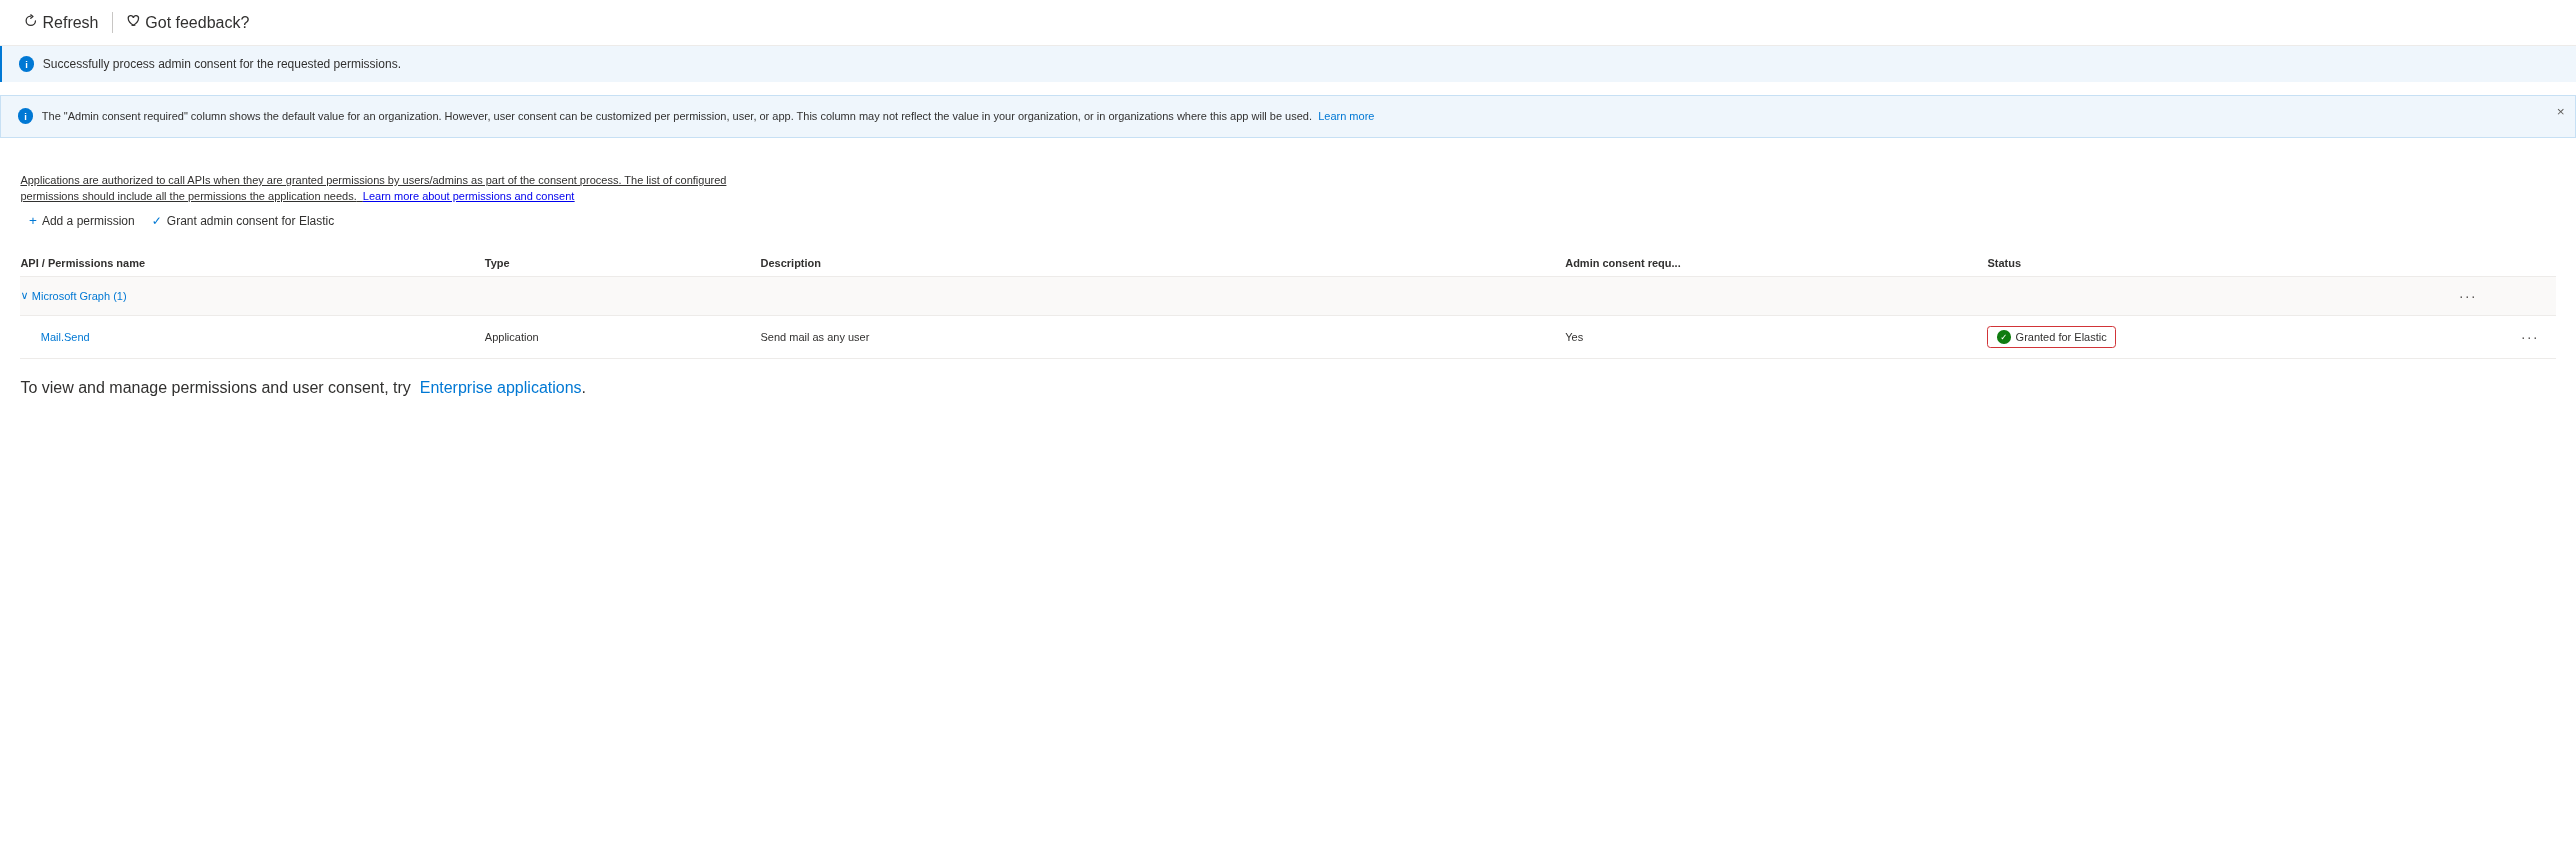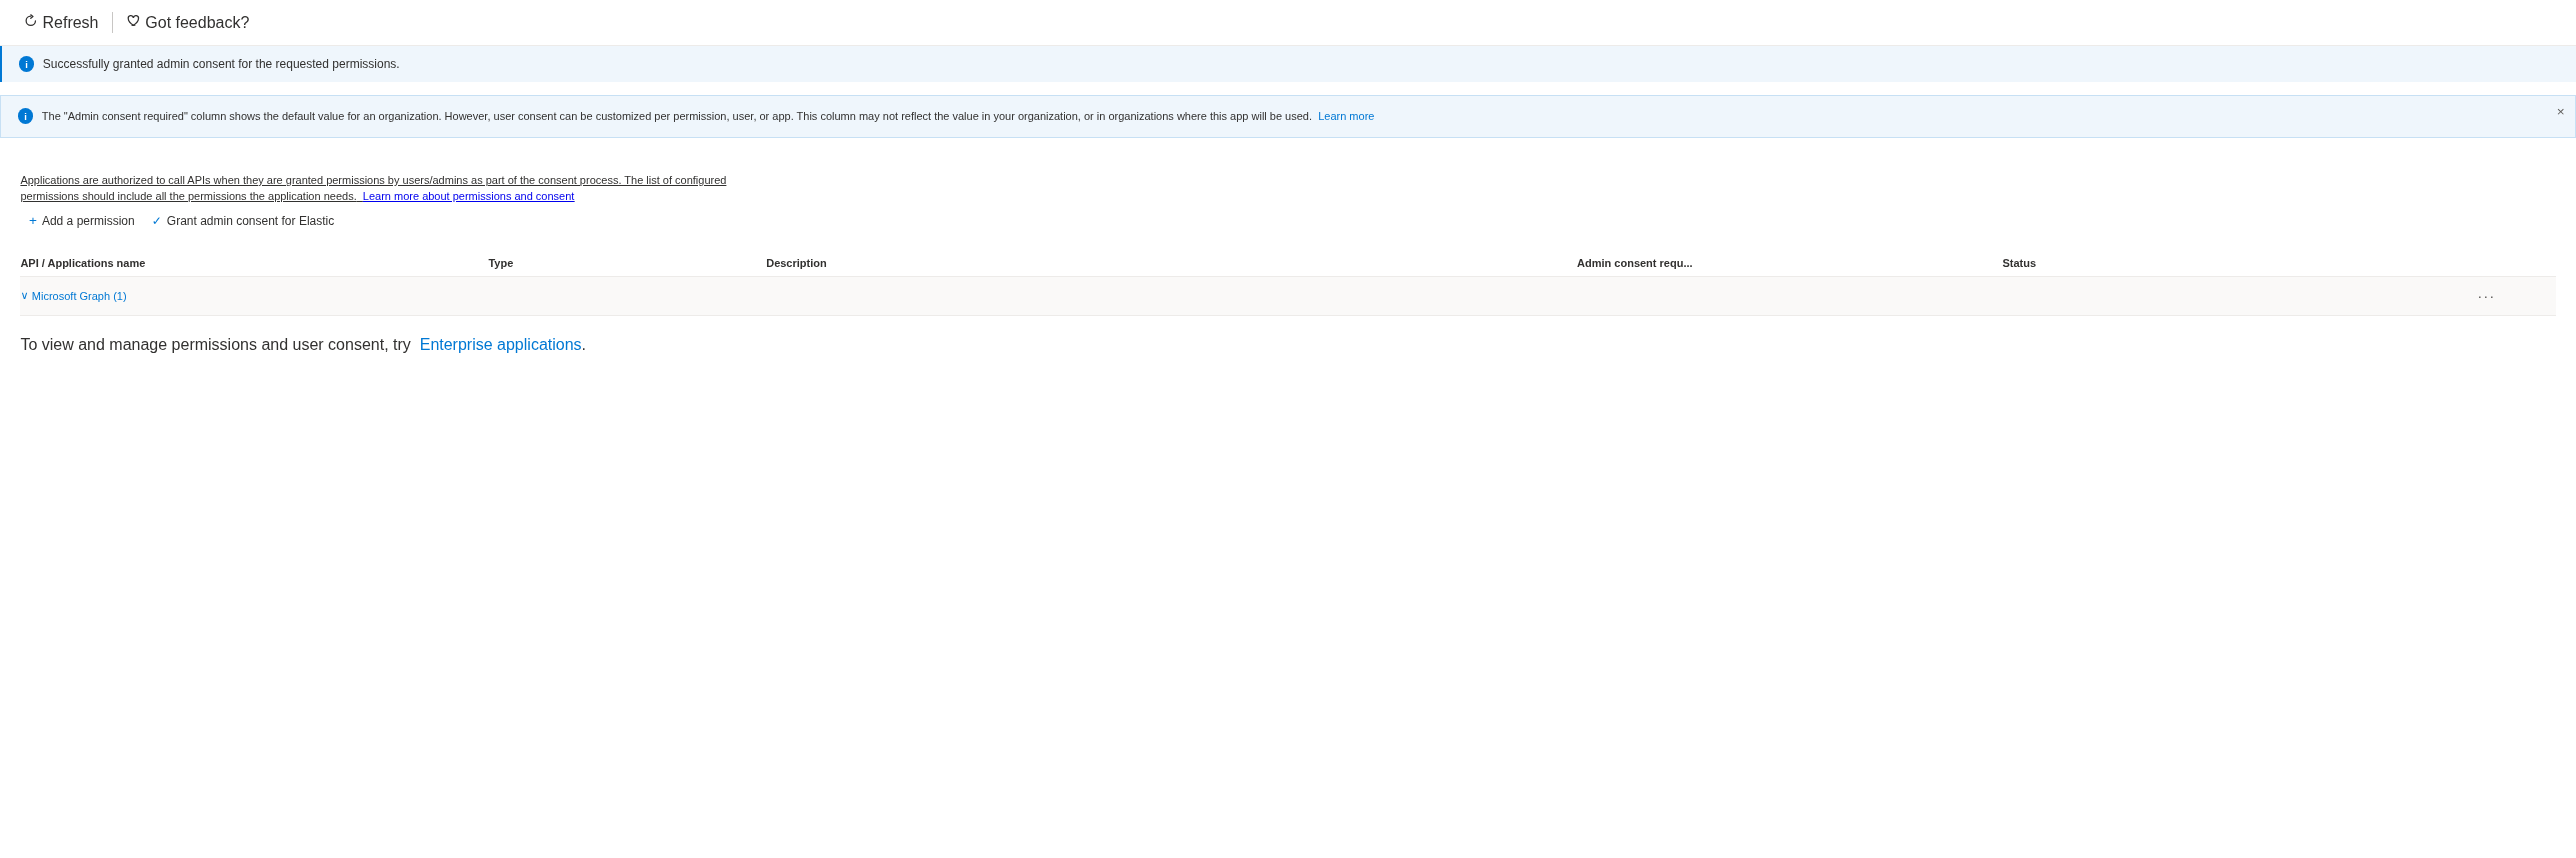--- a/index.html
+++ b/index.html
@@ -245,21 +245,21 @@
       <svg width="13.6" height="13.6" viewBox="0 0 16 16" fill="none">
         <path d="M8 13.5S1.5 9.5 1.5 5.5a3 3 0 0 1 6-1 3 3 0 0 1 6 1c0 4-6.5 8-6.5 8z" stroke="#323130" stroke-width="1.5" fill="none"></path>
       </svg>
     </span>
     <span>Got feedback?</span>
   </button>
 </div>
 
 <div class="success-banner">
   <div class="info-icon-blue">i</div>
-  <span>Successfully granted admin consent for the requested permissions.</span>
+  <span>Successfully process admin consent for the requested permissions.</span>
 </div>
 
 <div class="info-banner">
   <div class="info-icon-blue">i</div>
   <div class="info-banner-text">
     <span>The "Admin consent required" column shows the default value for an organization. However, user consent can be customized per permission, user, or app. This column may not reflect the value in your organization, or in organizations where this app will be used.</span>
     &nbsp;<a href="#">Learn more</a>
   </div>
   <button class="close-btn">×</button>
 </div>
@@ -277,21 +277,21 @@
     </button>
     <button class="action-btn">
       <span class="check">✓</span>
       <span>Grant admin consent for Elastic</span>
     </button>
   </div>
 
   <table class="permissions-table">
     <thead>
       <tr>
-        <th class="col-name">API / Applications name</th>
+        <th class="col-name">API / Permissions name</th>
         <th class="col-type">Type</th>
         <th class="col-desc">Description</th>
         <th class="col-admin">Admin consent requ...</th>
         <th class="col-status">Status</th>
         <th class="col-actions"></th>
       </tr>
     </thead>
     <tbody>
 
       <tr class="group-row">
@@ -299,20 +299,37 @@
           <span class="group-chevron">
             <span>∨</span>
             <a href="#" class="link">Microsoft Graph (1)</a>
           </span>
         </td>
         <td>
           <button class="more-btn">···</button>
         </td>
       </tr>
 
+      <tr>
+        <td class="col-name">
+          <a href="#" class="permission-link">Mail.Send</a>
+        </td>
+        <td class="col-type">Application</td>
+        <td class="col-desc">Send mail as any user</td>
+        <td class="col-admin">Yes</td>
+        <td class="col-status">
+          <span class="status-granted">
+            <span class="green-check-circle">✓</span>
+            <span>Granted for Elastic</span>
+          </span>
+        </td>
+        <td class="col-actions">
+          <button class="more-btn">···</button>
+        </td>
+      </tr>
     </tbody>
   </table>
 
   <p class="footer-note">
     <span>To view and manage permissions and user consent, try</span>
     &nbsp;<a href="#">Enterprise applications</a><span>.</span>
   </p>
 </div>
 
 

